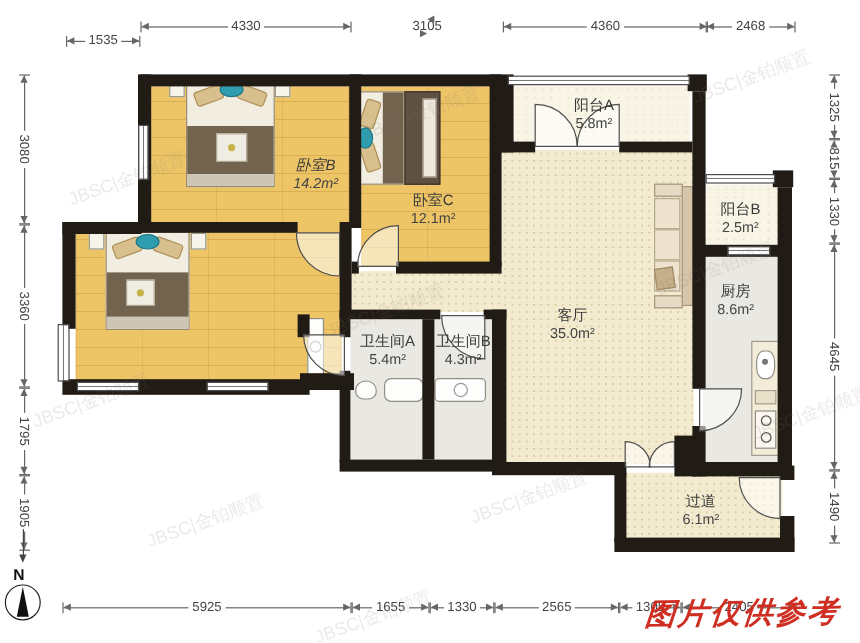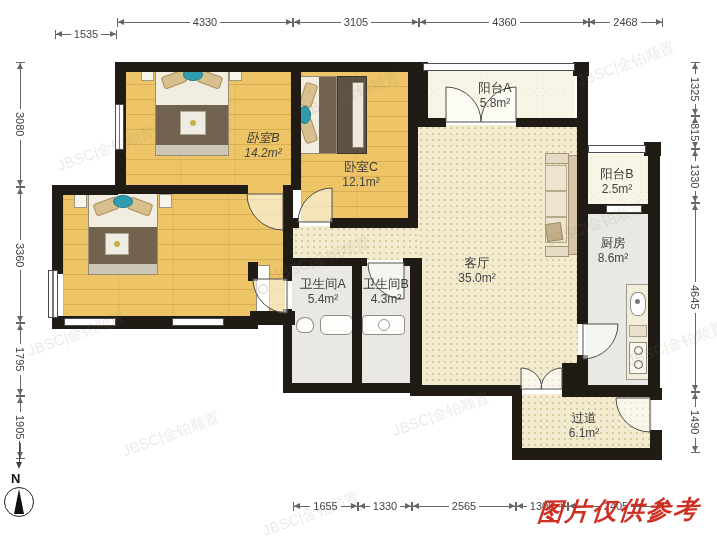--- a/index.html
+++ b/index.html
@@ -254,36 +254,41 @@
   <div class="dimh" style="left:55px;top:16px;width:62px;margin-top:12px;">
     <span class="ln l"></span>
       <span class="dlab">1535</span>
       <span class="ln r"></span>
     </div>
   <div class="dimh" style="left:117px;top:16px;width:176px;">
     <span class="ln l"></span>
       <span class="dlab">4330</span>
       <span class="ln r"></span>
     </div>
-  <div class="dimh" style="left:293px;top:16px;width:126px;">
+  <div class="dimh" style="left:293px;top:16px;width:126px;flex-direction:column;">
     <span class="ln l"></span>
       <span class="dlab">3105</span>
       <span class="ln r"></span>
     </div>
   <div class="dimh" style="left:419px;top:16px;width:171px;">
     <span class="ln l"></span>
       <span class="dlab">4360</span>
       <span class="ln r"></span>
     </div>
   <div class="dimh" style="left:588px;top:16px;width:75px;">
     <span class="ln l"></span>
       <span class="dlab">2468</span>
       <span class="ln r"></span>
     </div>
 
+  <div class="dimh" style="left:52px;top:500px;width:241px;">
+    <span class="ln l"></span>
+      <span class="dlab">5925</span>
+      <span class="ln r"></span>
+    </div>
   <div class="dimh" style="left:293px;top:500px;width:65px;">
     <span class="ln l"></span>
       <span class="dlab">1655</span>
       <span class="ln r"></span>
     </div>
   <div class="dimh" style="left:358px;top:500px;width:54px;">
     <span class="ln l"></span>
       <span class="dlab">1330</span>
       <span class="ln r"></span>
     </div>

